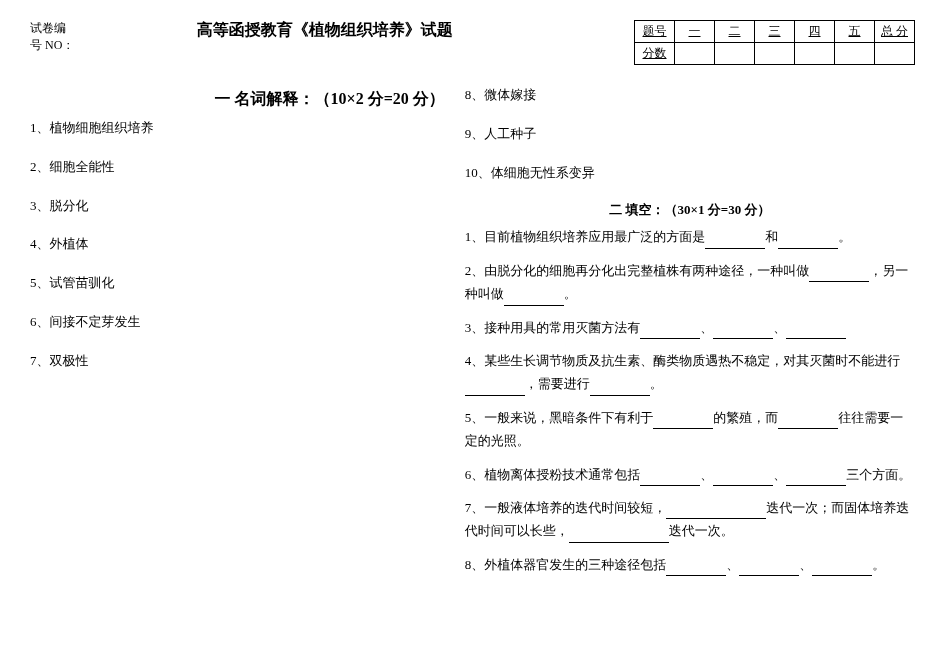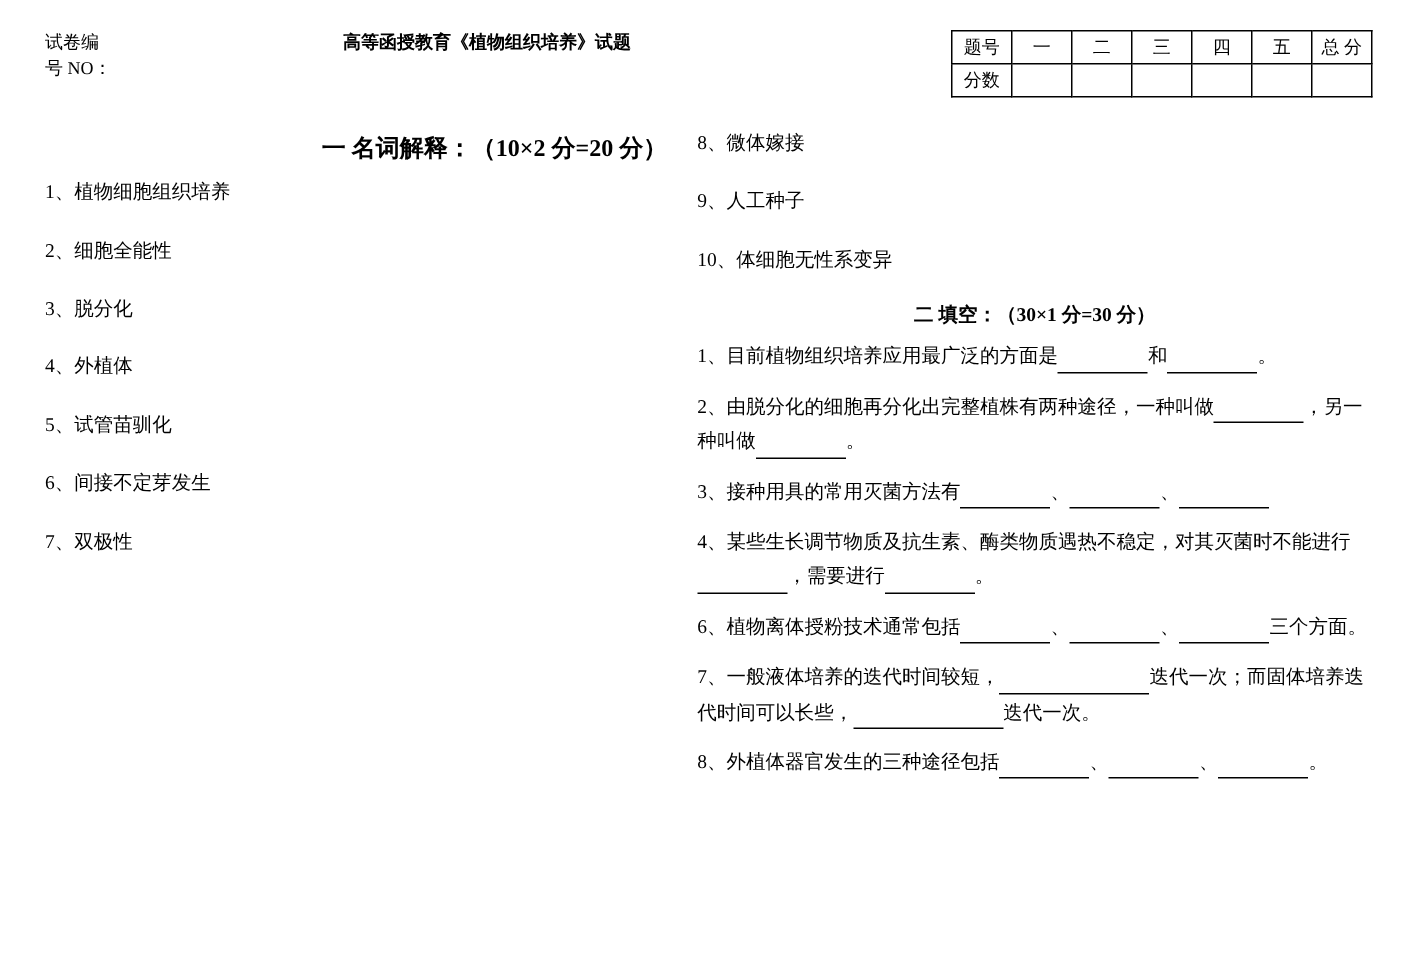--- a/index.html
+++ b/index.html
@@ -21,21 +21,21 @@
       display: flex;
       flex-direction: row;
       align-items: flex-start;
       margin-bottom: 8px;
     }
     .exam-id {
       font-size: 12px;
       margin-bottom: 4px;
     }
     .exam-title {
-      font-size: 12px;
+      font-size: 16px;
       font-weight: bold;
       text-align: center;
       width: 100%;
       margin-bottom: 6px;
     }
     .student-info {
       display: flex;
       align-items: center;
       gap: 30px;
       font-size: 13px;
@@ -47,20 +47,21 @@
       margin-left: 60px;
       margin-bottom: 12px;
     }
     .score-table td {
       border: 1px solid #000;
       min-width: 40px;
       height: 22px;
       text-align: center;
       font-size: 12px;
       padding: 0 6px;
+      text-decoration: underline;
     }
     .two-col {
       display: flex;
       flex-direction: row;
       width: 100%;
       gap: 0;
     }
     .left-col {
       width: 48%;
       padding-right: 10px;
@@ -198,20 +199,23 @@
       </div>
 
       <div class="question-fill">
         3、接种用具的常用灭菌方法有<span class="underline"></span>、<span class="underline"></span>、<span class="underline"></span>
       </div>
 
       <div class="question-fill">
         4、某些生长调节物质及抗生素、酶类物质遇热不稳定，对其灭菌时不能进行<span class="underline"></span>，需要进行<span class="underline"></span>。
       </div>
 
+      <div class="question-fill">
+        5、一般来说，黑暗条件下有利于<span class="underline"></span>的繁殖，而<span class="underline"></span>往往需要一定的光照。
+      </div>
 
       <div class="question-fill">
         6、植物离体授粉技术通常包括<span class="underline"></span>、<span class="underline"></span>、<span class="underline"></span>三个方面。
       </div>
 
       <div class="question-fill">
         7、一般液体培养的迭代时间较短，<span class="underline-long"></span>迭代一次；而固体培养迭代时间可以长些，<span class="underline-long"></span>迭代一次。
       </div>
 
       <div class="question-fill">

